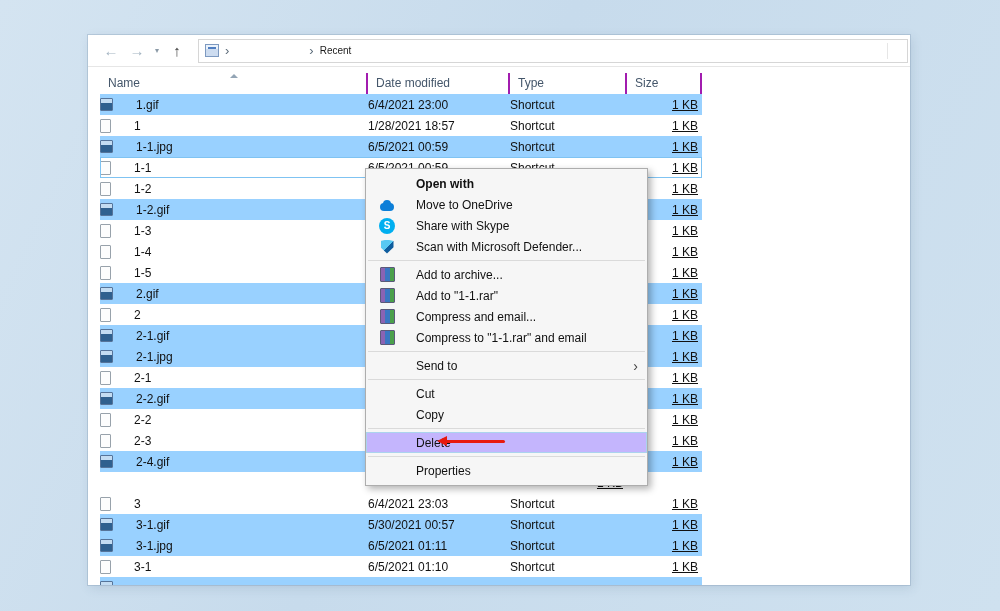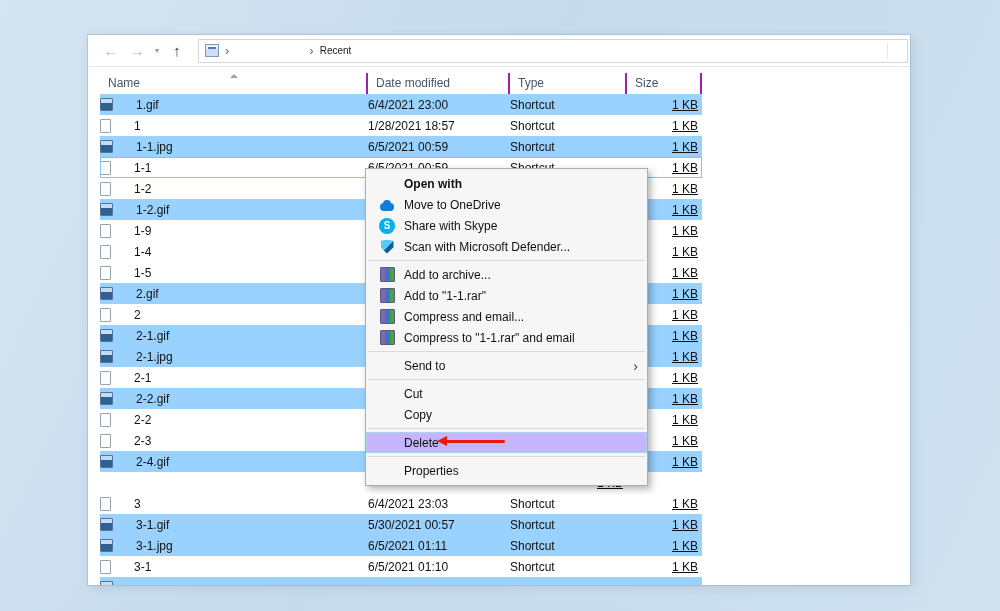--- a/index.html
+++ b/index.html
@@ -37,21 +37,21 @@
   .cell { white-space:nowrap; overflow:hidden; }
   .name-cell { display:flex; align-items:center; gap:23px; overflow:hidden; }
   .cell.size { text-align:right; padding-right:4px;text-decoration:underline; }
   .ficon { flex:none; }
   .icon-file { width:11px; height:14px; background:#fdfdfd; border:1px solid #98a2ab; border-radius:1px; }
   .icon-image { width:13px; height:13px; border:1px solid #56749a; background:linear-gradient(180deg,#c3dcf2 0 35%,#2f608f 35%); border-radius:1px; }
 
   .context-menu { position:absolute; left:365px; top:168px; width:283px; background:#f6f6f6; border:1px solid #adadad; box-shadow:3px 3px 7px rgba(0,0,0,.3); padding:4px 0; z-index:10; }
   .menu-item { height:21px; display:flex; align-items:center; padding:0 9px 0 13px; font-size:12px; color:#111; }
   .mi-icon { width:16px; height:16px; margin-right:9px; display:flex; align-items:center; justify-content:center; flex:none; position:relative; }
-  .mi-label { white-space:nowrap; }
+  .mi-label { white-space:nowrap;margin-left:12px; }
   .mi-arrow { margin-left:auto; color:#444; font-size:14px; line-height:1; }
   .menu-item.bold .mi-label { font-weight:bold; }
   .menu-item.highlighted { background:#c4b5fd; box-shadow:inset 0 0 0 1px #abd3ee; }
   .menu-sep { height:1px; background:#dadada; margin:3px 2px; }
 
   .mi-icon.ic-onedrive::before { content:''; position:absolute; left:1px; top:6px; width:14px; height:8px; background:#0d7fd8; border-radius:4px; }
   .mi-icon.ic-onedrive::after  { content:''; position:absolute; left:4px; top:3px; width:8px; height:8px; background:#0d7fd8; border-radius:50%; }
   .mi-icon.ic-skype { background:#00aff0; border-radius:50%; color:#fff; font-size:10px; font-weight:bold; }
   .mi-icon.ic-defender::before { content:''; width:13px; height:14px; background:linear-gradient(135deg,#58c9f3 0 50%,#0e5d9e 50%); clip-path:polygon(50% 0,100% 10%,100% 55%,50% 100%,0 55%,0 10%); }
   .mi-icon.ic-winrar::before { content:''; width:13px; height:13px; background:linear-gradient(90deg,#8a63b3 0 34%,#3a77c2 34% 67%,#4ba04b 67%); border:1px solid #5a5a7a; border-radius:1px; }
@@ -137,21 +137,21 @@
             <div class="ficon icon-image"></div>
             <div class="ntext">1-2.gif</div>
           </div>
           <div class="cell"></div>
           <div class="cell"></div>
           <div class="cell size">1 KB</div>
         </div>
         <div class="row">
           <div class="cell name-cell">
             <div class="ficon icon-file"></div>
-            <div class="ntext">1-9</div>
+            <div class="ntext">1-3</div>
           </div>
           <div class="cell"></div>
           <div class="cell"></div>
           <div class="cell size">1 KB</div>
         </div>
         <div class="row">
           <div class="cell name-cell">
             <div class="ficon icon-file"></div>
             <div class="ntext">1-4</div>
           </div>

